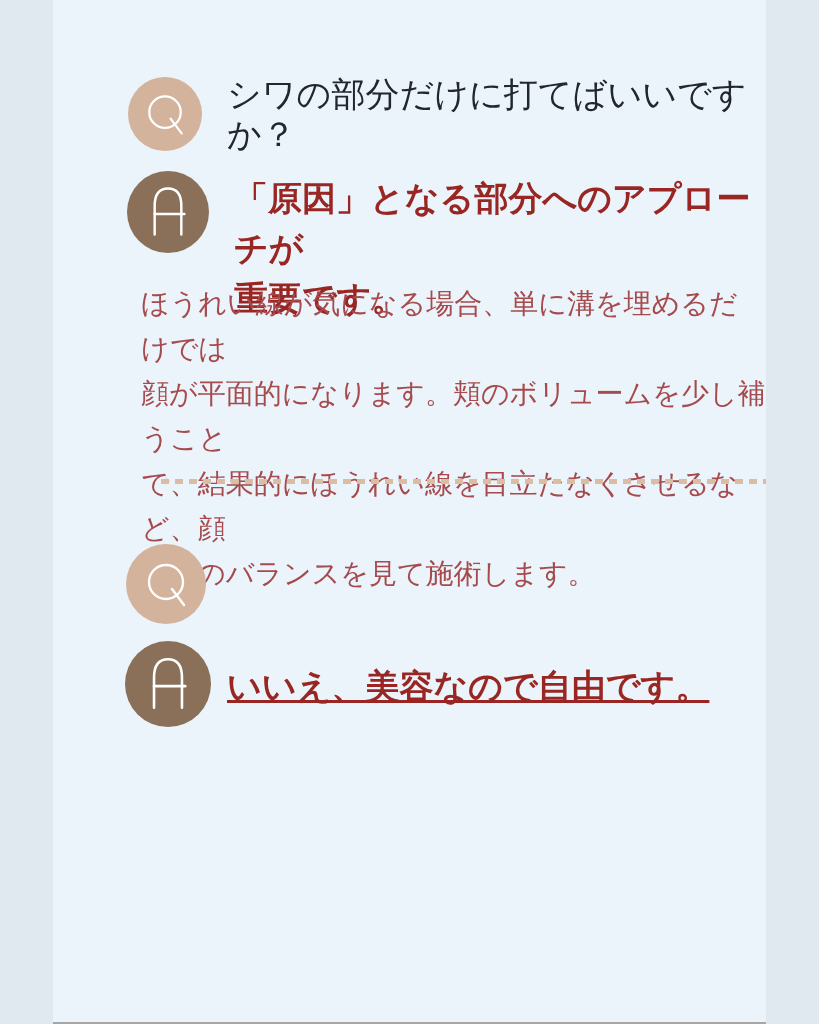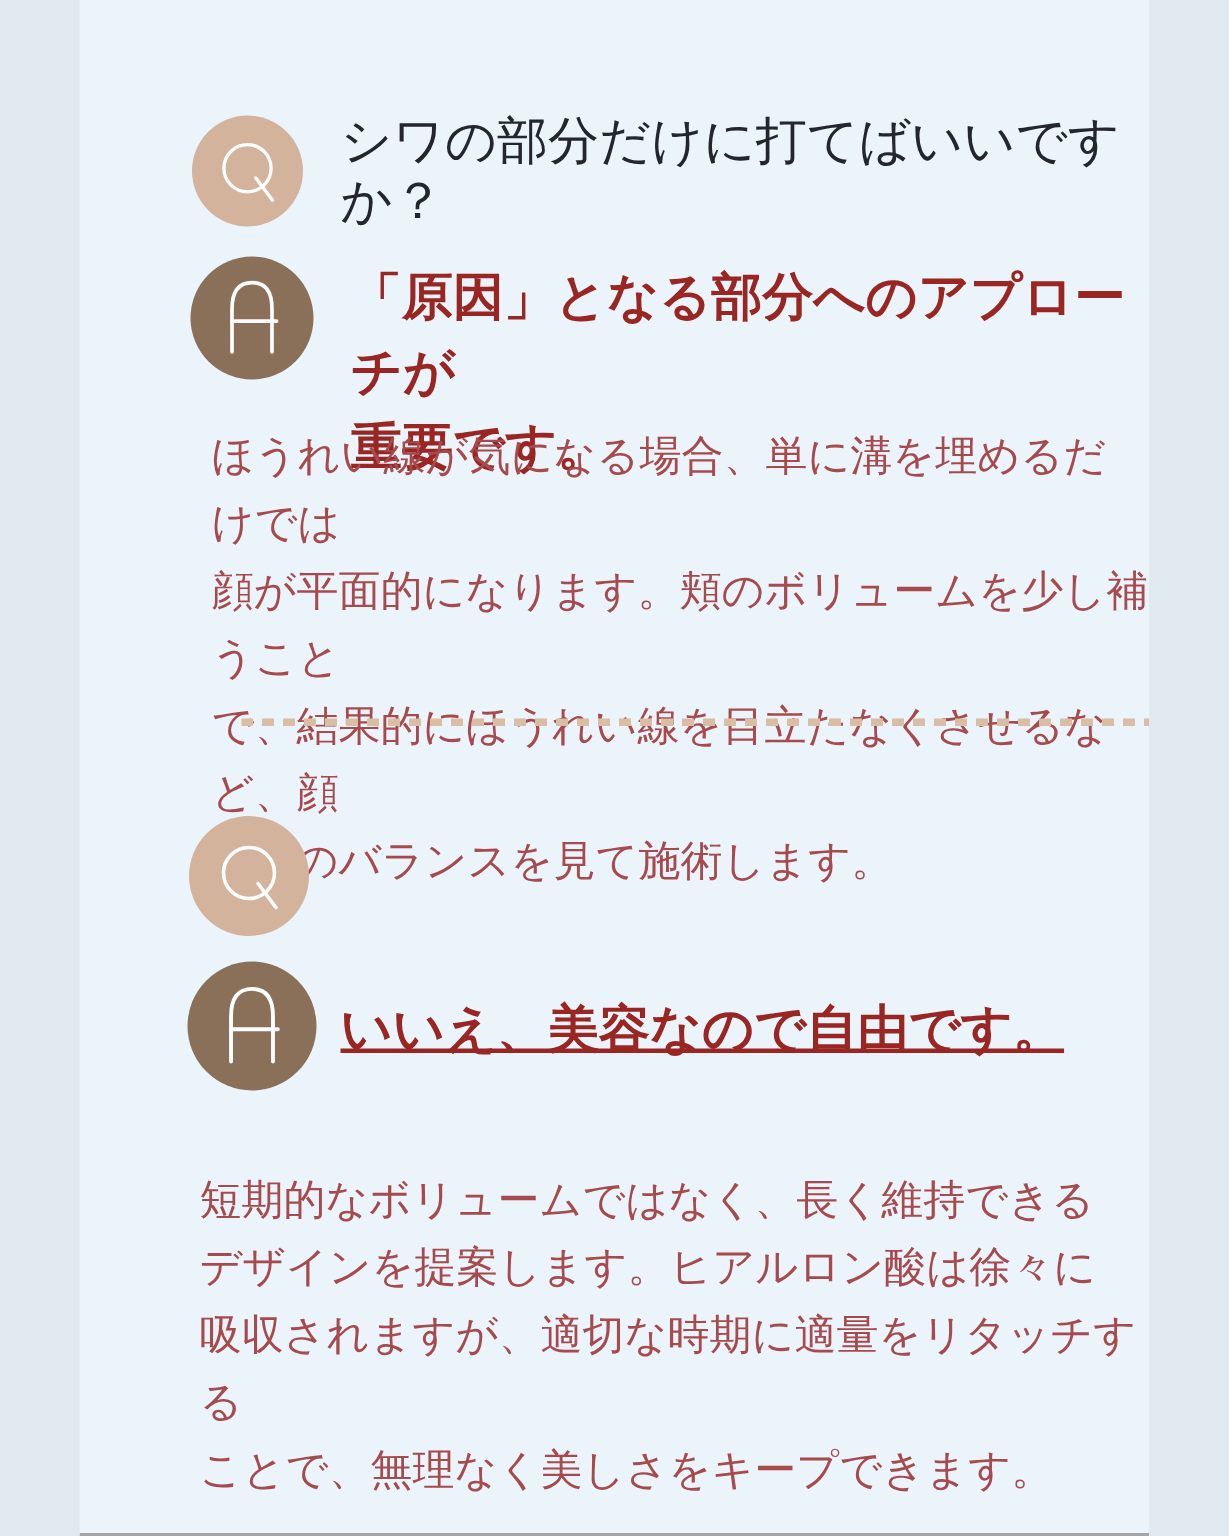--- a/index.html
+++ b/index.html
@@ -119,19 +119,15 @@
   </div>
 
   <div class="circle a a2-icon" role="img" aria-label="A">
     <svg viewBox="0 0 80 80">
       <path d="M27 62 V34 Q27 17 40 17 Q53 17 53 34 V62" fill="none" stroke="#ffffff" stroke-width="2.4" stroke-linecap="round"></path>
       <line x1="27" y1="42" x2="56" y2="42" stroke="#ffffff" stroke-width="2.4" stroke-linecap="round"></line>
     </svg>
   </div>
   <div class="answer-heading a2-heading">いいえ、美容なので自由です。</div>
 
-  <p class="body-text p2">短期的なボリュームではなく、長く維持できる
-デザインを提案します。ヒアルロン酸は徐々に
-吸収されますが、適切な時期に適量をリタッチする
-ことで、無理なく美しさをキープできます。</p>
 
   <div class="bottom-edge"></div>
 </div>
 
 </body></html>

